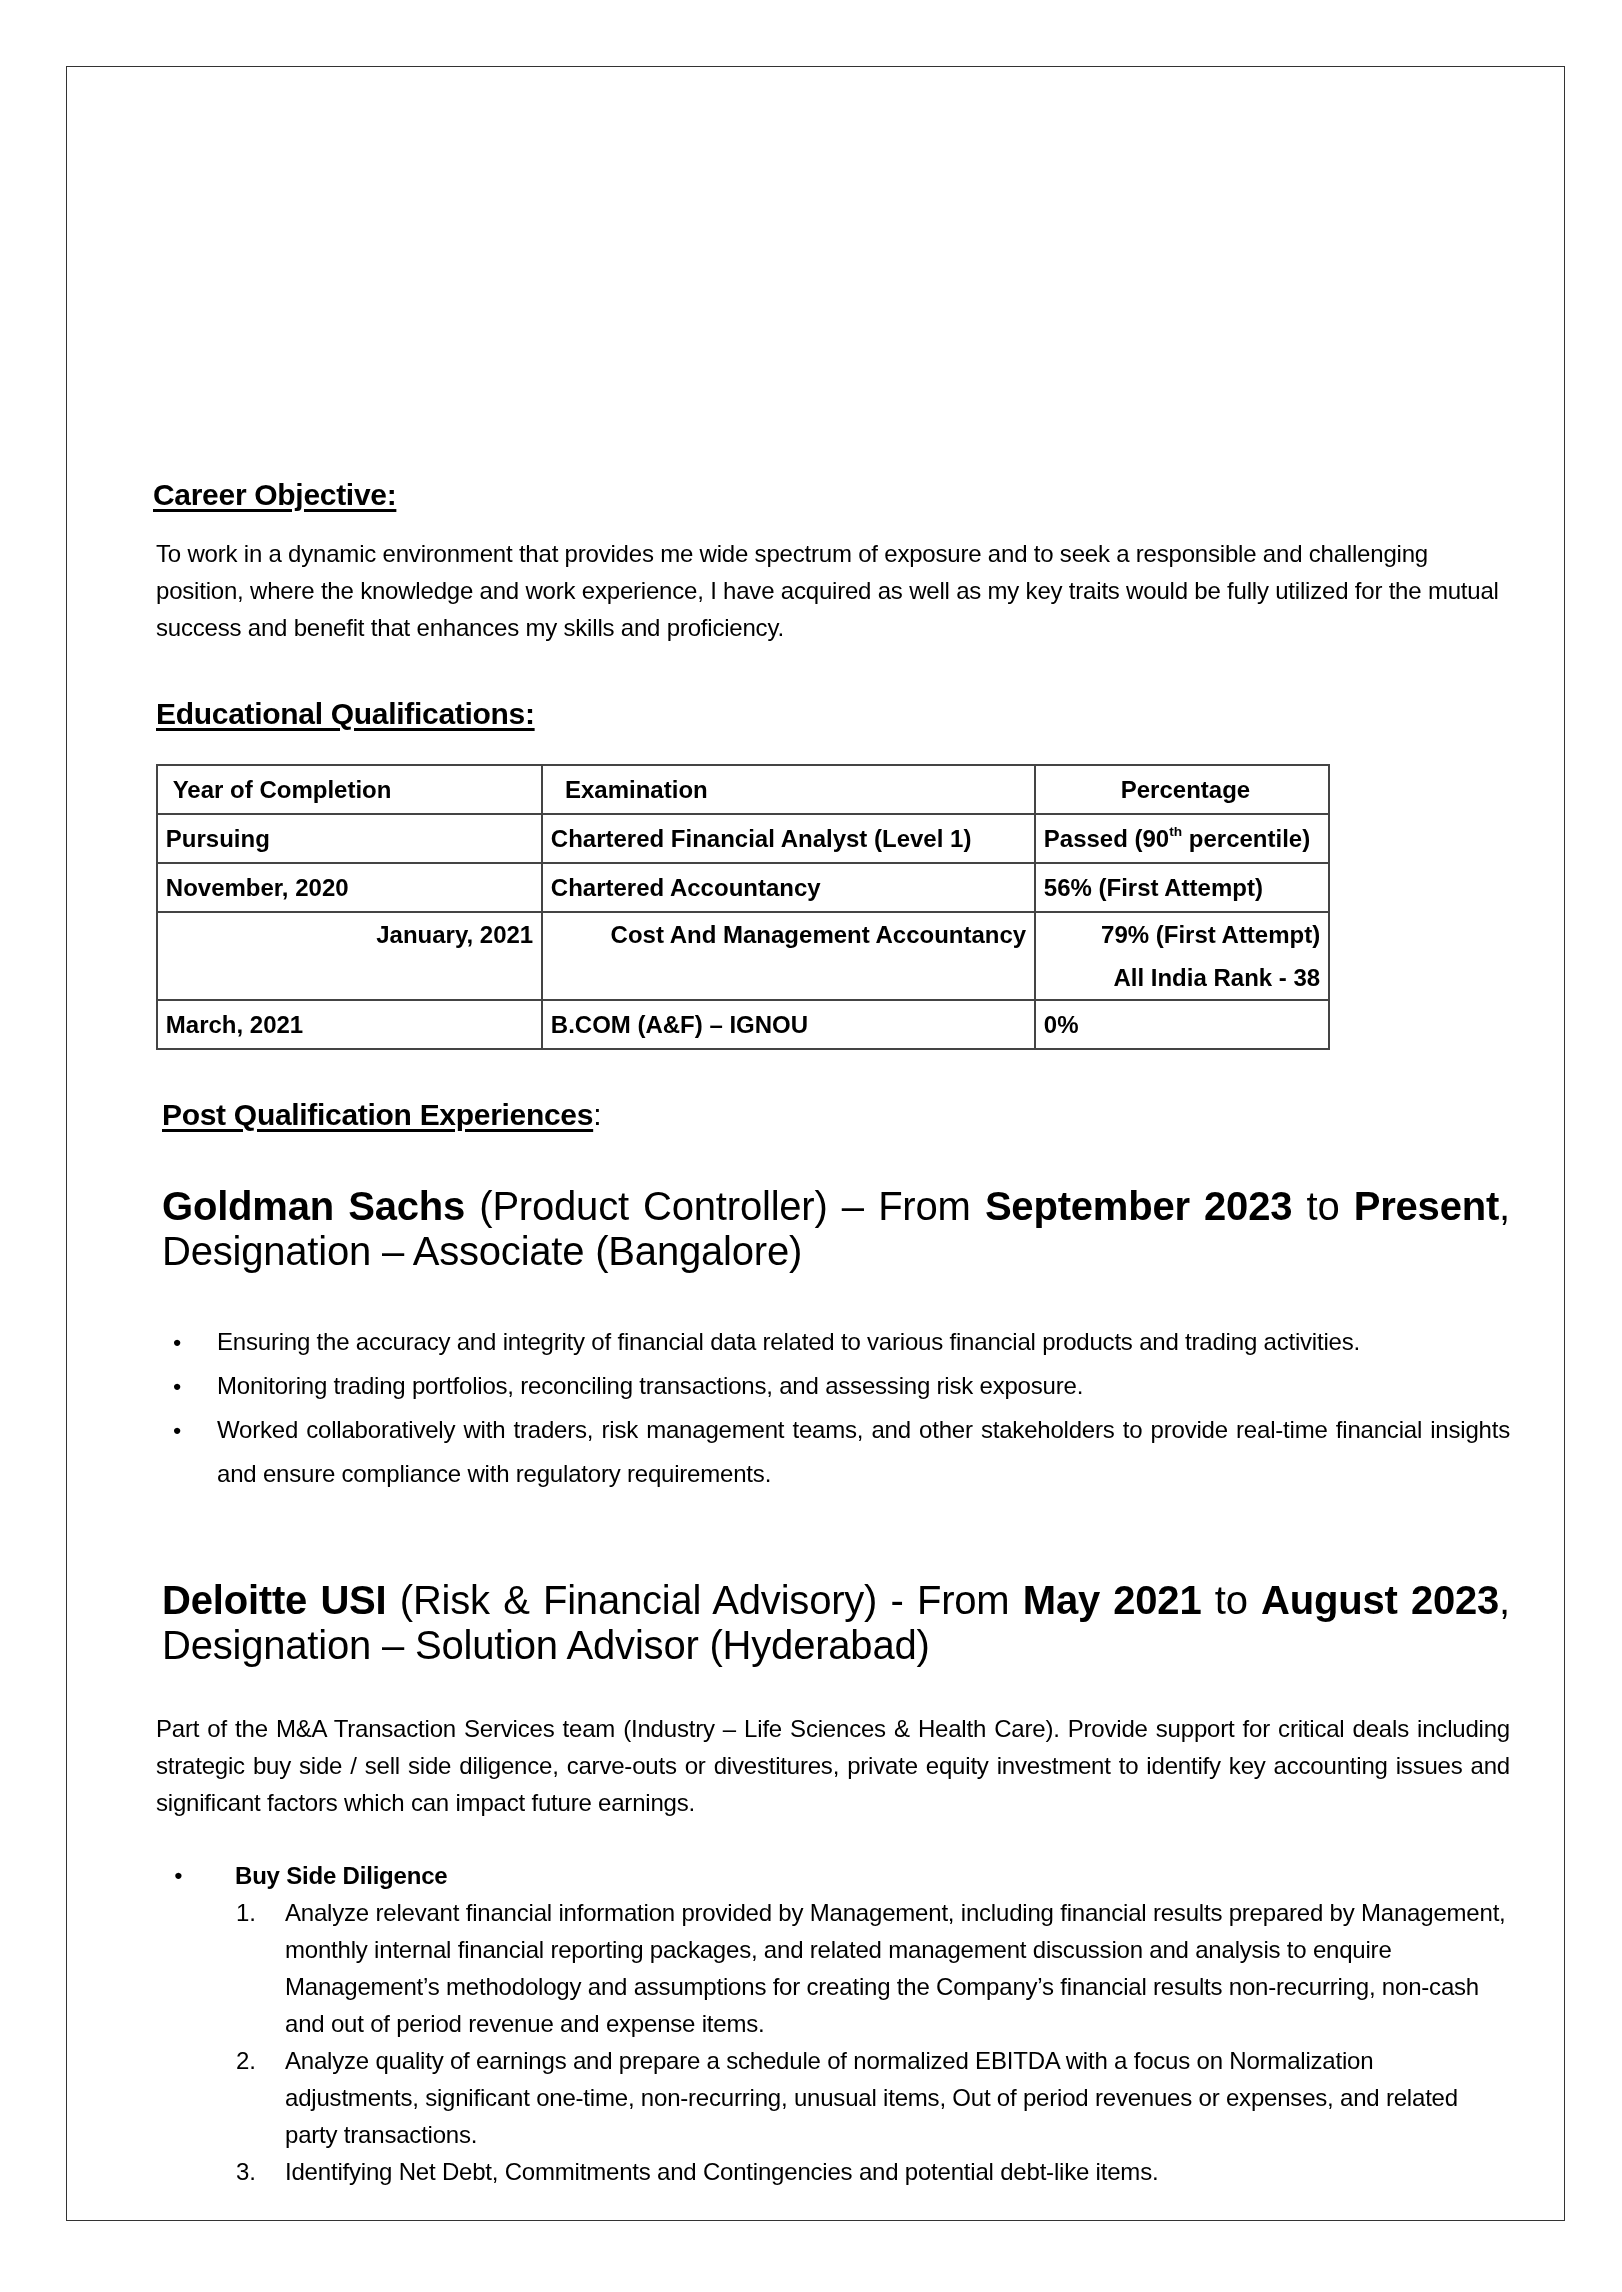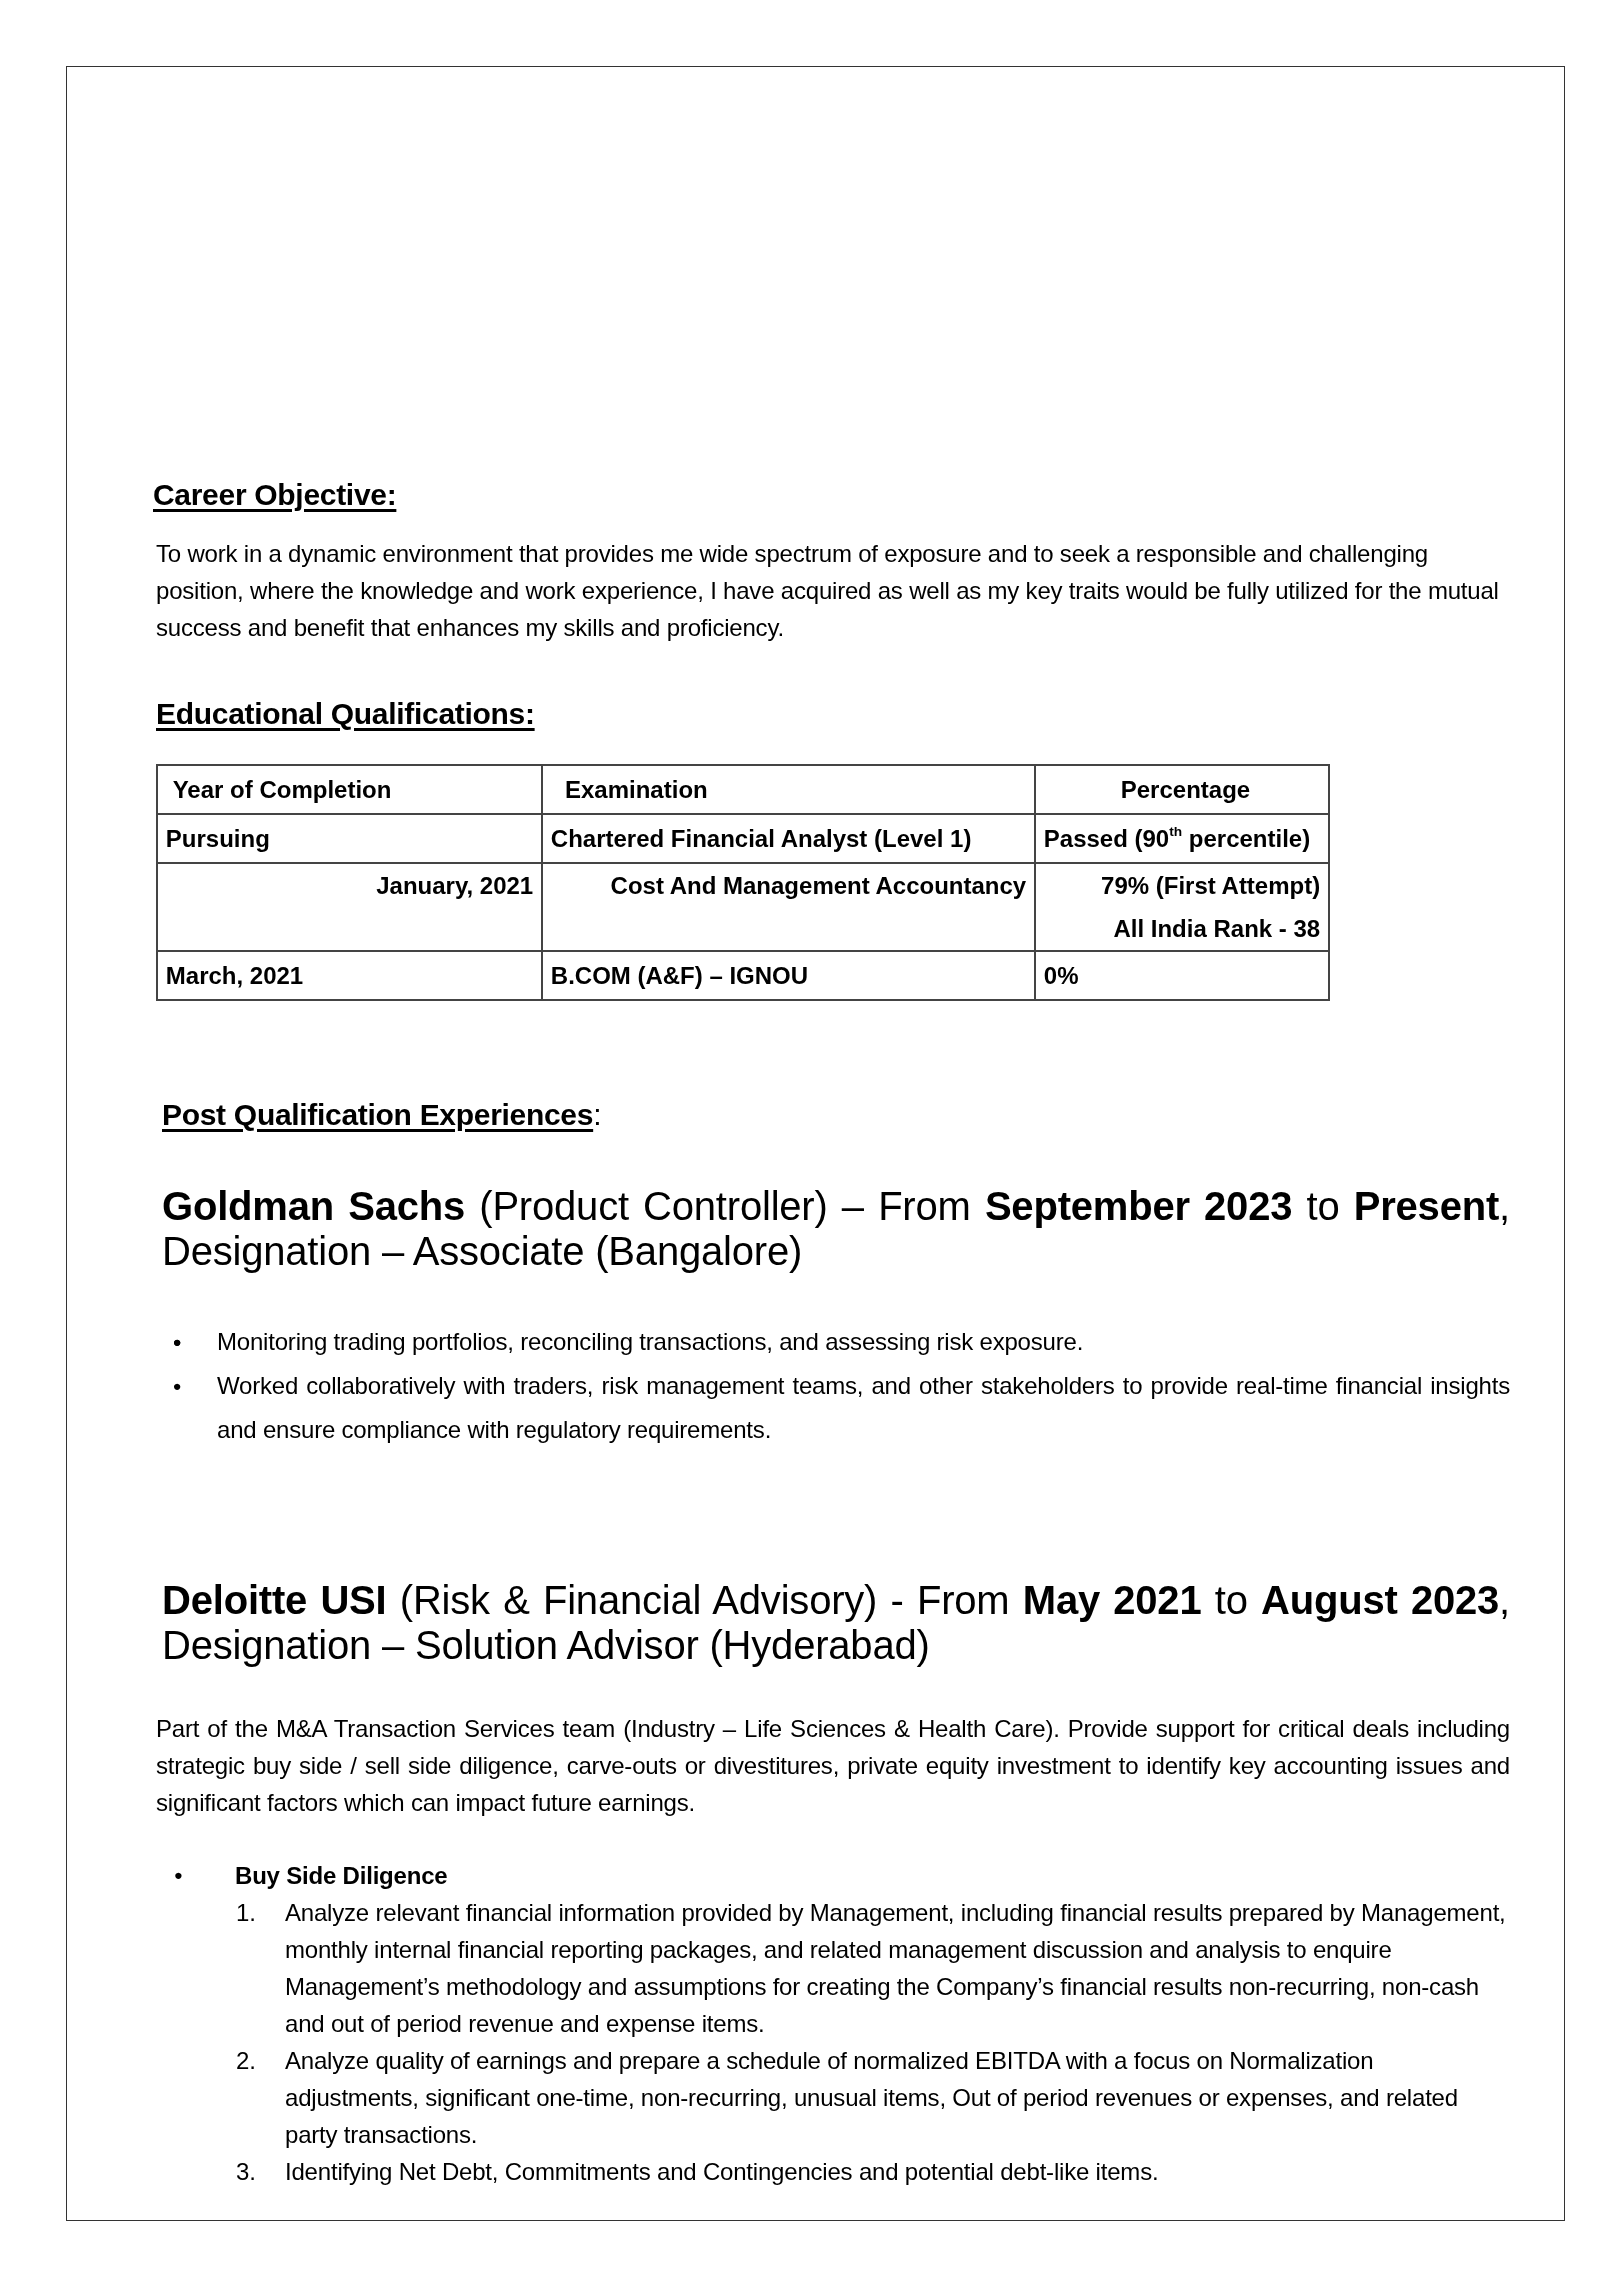--- a/index.html
+++ b/index.html
@@ -50,20 +50,25 @@
     <th>Year of Completion</th>
     <th style="padding-left:22px">Examination</th>
     <th class="center">Percentage</th>
   </tr>
   <tr>
     <td>Pursuing</td>
     <td>Chartered Financial Analyst (Level 1)</td>
     <td><span>Passed (90</span><sup>th</sup><span> percentile)</span></td>
   </tr>
   <tr>
+    <td>November, 2020</td>
+    <td>Chartered Accountancy</td>
+    <td>56% (First Attempt)</td>
+  </tr>
+  <tr>
     <td class="tall" style="height:85px">January, 2021</td>
     <td class="tall">Cost And Management Accountancy</td>
     <td class="tall">
       <div>79% (First Attempt)</div>
       <div><span>All India Rank </span><b>- </b><b>38</b></div>
     </td>
   </tr>
   <tr>
     <td>March, 2021</td>
     <td>B.COM (A&amp;F) – IGNOU</td>
@@ -74,21 +79,21 @@
 
 <div class="abs" style="left:162px; top:1098px; font-size:30px; white-space:nowrap;">
   <span class="h-sec" style="position:static">Post Qualification Experiences</span><span>:</span>
 </div>
 
 <div class="abs job-title justify" style="left:162px; top:1184px; width:1348px;">
   <b>Goldman Sachs</b><span> (Product Controller) – From </span><b>September 2023</b><span> to </span><b>Present</b><span>, Designation – Associate (Bangalore)</span>
 </div>
 
 <ul class="abs bullets body-text justify" style="left:156px; top:1320px; width:1354px; line-height:44px;">
-  <li><span class="dot" style="font-size:14.7px;">●</span></li>
+  <li><span class="dot" style="font-size:14.7px;">●</span><span>Ensuring the accuracy and integrity of financial data related to various financial products and trading activities.</span></li>
   <li><span class="dot" style="font-size:14.7px;">●</span><span>Monitoring trading portfolios, reconciling transactions, and assessing risk exposure.</span></li>
   <li><span class="dot" style="font-size:14.7px;">●</span><span>Worked collaboratively with traders, risk management teams, and other stakeholders to provide real-time financial insights and ensure compliance with regulatory requirements.</span></li>
 </ul>
 
 <div class="abs job-title justify" style="left:162px; top:1578px; width:1348px;">
   <b>Deloitte USI</b><span> (Risk &amp; Financial Advisory) - From </span><b>May 2021</b><span> to </span><b>August 2023</b><span>, Designation – Solution Advisor (Hyderabad)</span>
 </div>
 
 <div class="abs body-text justify" style="left:156px; top:1710px; width:1354px;">Part of the M&amp;A Transaction Services team (Industry – Life Sciences &amp; Health Care). Provide support for critical deals including strategic buy side / sell side diligence, carve-outs or divestitures, private equity investment to identify key accounting issues and significant factors which can impact future earnings.</div>
 

